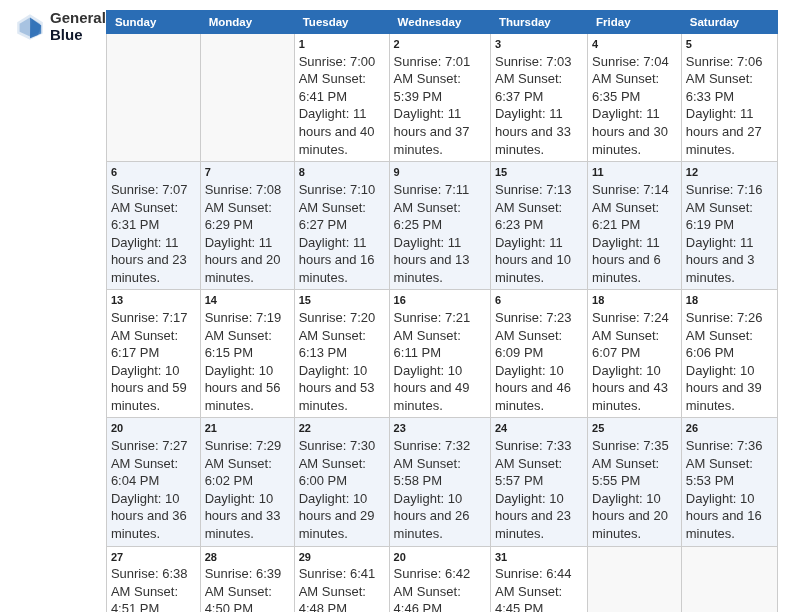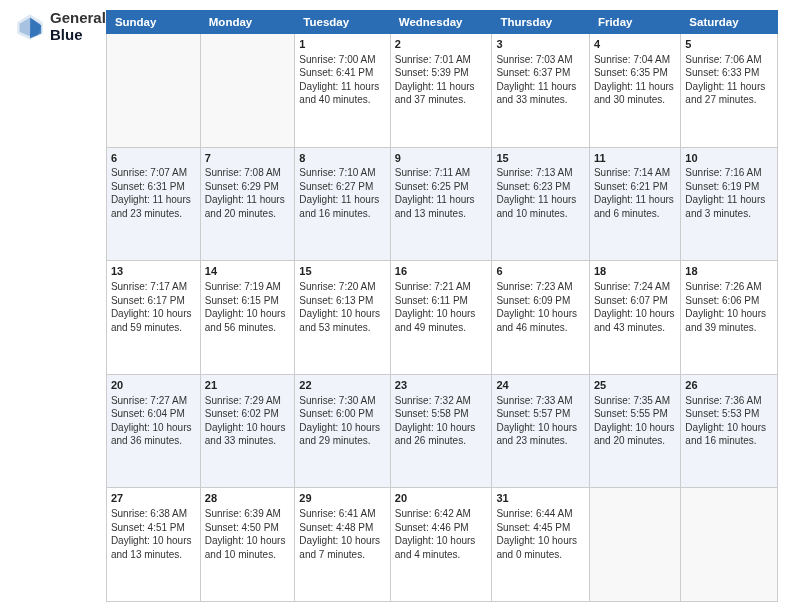--- a/index.html
+++ b/index.html
@@ -89,21 +89,21 @@
       background: #f8f8f8;
     }
     .day-number {
       font-size: 11px;
       font-weight: bold;
       color: #222;
       display: block;
       margin-bottom: 1px;
     }
     .day-info {
-      font-size: 10px;
+      font-size: 13px;
       color: #333;
       line-height: 1.35;
     }
     tr:nth-child(even) td:not(.empty) {
       background: #f0f4fa;
     }
   </style>
 </head>
 <body>
 
@@ -212,21 +212,21 @@
 and 10 minutes.</div>
           </td>
           <td>
             <span class="day-number">11</span>
             <div class="day-info">Sunrise: 7:14 AM
 Sunset: 6:21 PM
 Daylight: 11 hours
 and 6 minutes.</div>
           </td>
           <td>
-            <span class="day-number">10</span>
+            <span class="day-number">12</span>
             <div class="day-info">Sunrise: 7:16 AM
 Sunset: 6:19 PM
 Daylight: 11 hours
 and 3 minutes.</div>
           </td>
         </tr>
         <tr>
           <td>
             <span class="day-number">13</span>
             <div class="day-info">Sunrise: 7:17 AM

